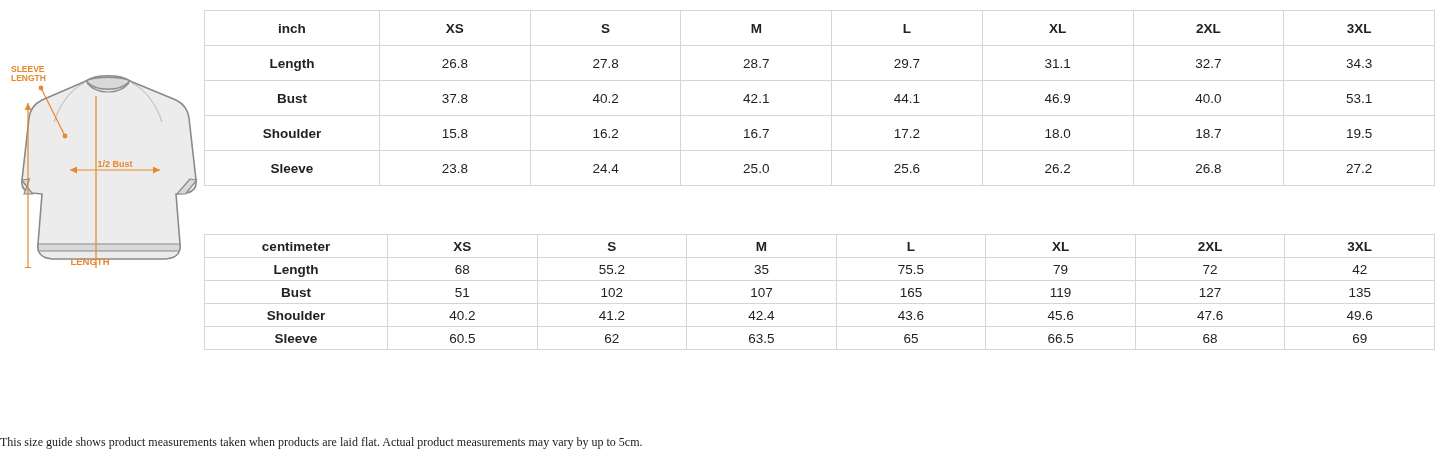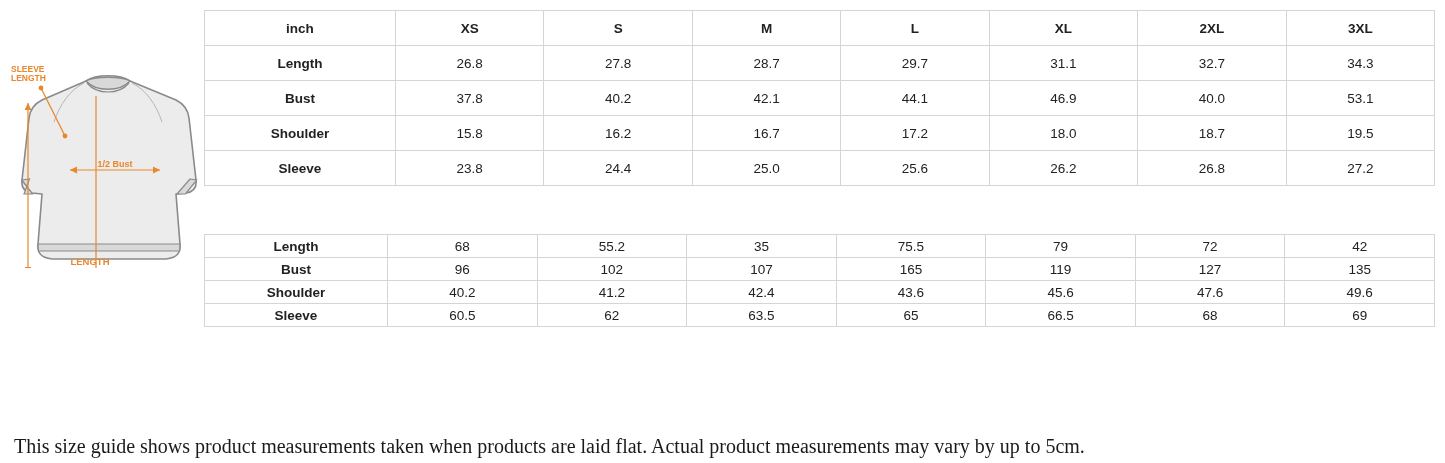--- a/index.html
+++ b/index.html
@@ -57,35 +57,35 @@
     font-size: 13.5px;
     color: #222;
     font-weight: normal;
   }
   .hdr-cell, .row-label {
     font-weight: bold;
   }
   
   #inch-table td {
     height: 34px;
-    padding: 0 8px;
+    padding: 0 0;
   }
   
   #cm-table td {
     height: 22px;
     padding: 0 4px;
   }
   .col-label { width: 174px; }
 
   
   .note {
     position: absolute;
-    left: 14px;
+    left: 0;
     top: 435px;
-    font-size: 20px;
+    font-size: 12px;
     color: #1a1a1a;
     font-family: "Liberation Serif", serif;
     white-space: nowrap;
   }
 </style>
 </head>
 <body>
 
 <div class="page">
 
@@ -187,32 +187,42 @@
             <td>27.2</td>
           </tr>
         </tbody>
     </table>
   </div>
 
   <div class="table-wrap" id="cm-table-wrap">
     <table id="cm-table">
       <tbody>
           <tr>
+            <td class="hdr-cell col-label">centimeter</td>
+            <td class="hdr-cell">XS</td>
+            <td class="hdr-cell">S</td>
+            <td class="hdr-cell">M</td>
+            <td class="hdr-cell">L</td>
+            <td class="hdr-cell">XL</td>
+            <td class="hdr-cell">2XL</td>
+            <td class="hdr-cell">3XL</td>
+          </tr>
+          <tr>
             <td class="row-label col-label">Length</td>
             <td>68</td>
             <td>55.2</td>
             <td>35</td>
             <td>75.5</td>
             <td>79</td>
             <td>72</td>
             <td>42</td>
           </tr>
           <tr>
             <td class="row-label col-label">Bust</td>
-            <td>96</td>
+            <td>51</td>
             <td>102</td>
             <td>107</td>
             <td>165</td>
             <td>119</td>
             <td>127</td>
             <td>135</td>
           </tr>
           <tr>
             <td class="row-label col-label">Shoulder</td>
             <td>40.2</td>

